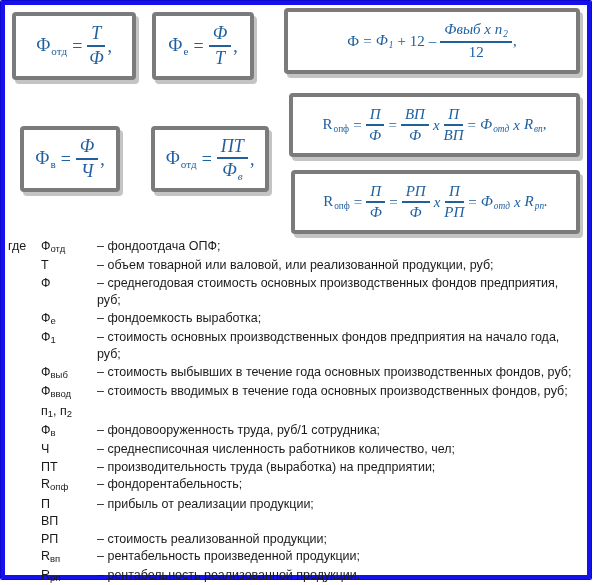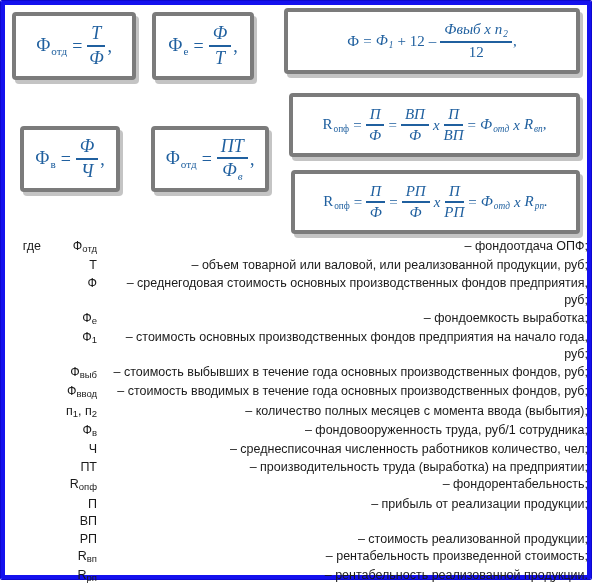--- a/index.html
+++ b/index.html
@@ -18,21 +18,21 @@
   .frac{display:inline-flex;flex-direction:column;align-items:center;font-style:italic;}
   .frac .num{border-bottom:2px solid currentColor;padding:0 4px 1px;line-height:1.15;white-space:nowrap;}
   .frac .den{padding-top:1px;line-height:1.15;white-space:nowrap;}
   .fsub{font-size:0.62em;vertical-align:-0.3em;margin-left:1px;}
   .ital{font-style:italic;}
   .tail{margin-left:-3px;}
   .lhs{white-space:nowrap;}
   
   .legend{position:absolute;left:8px;top:238px;width:580px;color:#1a1a1a;
           font-size:12.5px;line-height:17.4px;}
-  .lrow{display:flex;align-items:flex-start;text-align:right;}
+  .lrow{display:flex;align-items:flex-start;}
   .lwhere{width:33px;flex:none;}
   .lsym{width:56px;flex:none;white-space:nowrap;}
   .lsub{font-size:9.5px;vertical-align:-2px;}
   .ldesc{flex:1;min-width:0;}
   .dline{white-space:nowrap;}
 </style>
 </head>
 <body>
 
 <div class="frame"></div>
@@ -195,23 +195,20 @@
     <div class="lwhere"></div>
     <div class="lsym"><span>Ф</span><span class="lsub">ввод</span></div>
     <div class="ldesc">
         <div class="dline">– стоимость вводимых в течение года основных производственных фондов, руб;</div>
       </div>
   </div>
 
   <div class="lrow">
     <div class="lwhere"></div>
     <div class="lsym"><span>п</span><span class="lsub">1</span><span>, </span><span>п</span><span class="lsub">2</span></div>
-    <div class="ldesc">
-        <div class="dline">– количество полных месяцев с момента ввода (выбытия);</div>
-      </div>
   </div>
 
   <div class="lrow">
     <div class="lwhere"></div>
     <div class="lsym"><span>Ф</span><span class="lsub">в</span></div>
     <div class="ldesc">
         <div class="dline">– фондовооруженность труда, руб/1 сотрудника;</div>
       </div>
   </div>
 
@@ -257,21 +254,21 @@
     <div class="lsym"><span>РП</span></div>
     <div class="ldesc">
         <div class="dline">– стоимость реализованной продукции;</div>
       </div>
   </div>
 
   <div class="lrow">
     <div class="lwhere"></div>
     <div class="lsym"><span>R</span><span class="lsub">вп</span></div>
     <div class="ldesc">
-        <div class="dline">– рентабельность произведенной стоимость;</div>
+        <div class="dline">– рентабельность произведенной продукции;</div>
       </div>
   </div>
 
   <div class="lrow">
     <div class="lwhere"></div>
     <div class="lsym"><span>R</span><span class="lsub">рп</span></div>
     <div class="ldesc">
         <div class="dline">– рентабельность реализованной продукции.</div>
       </div>
   </div>

